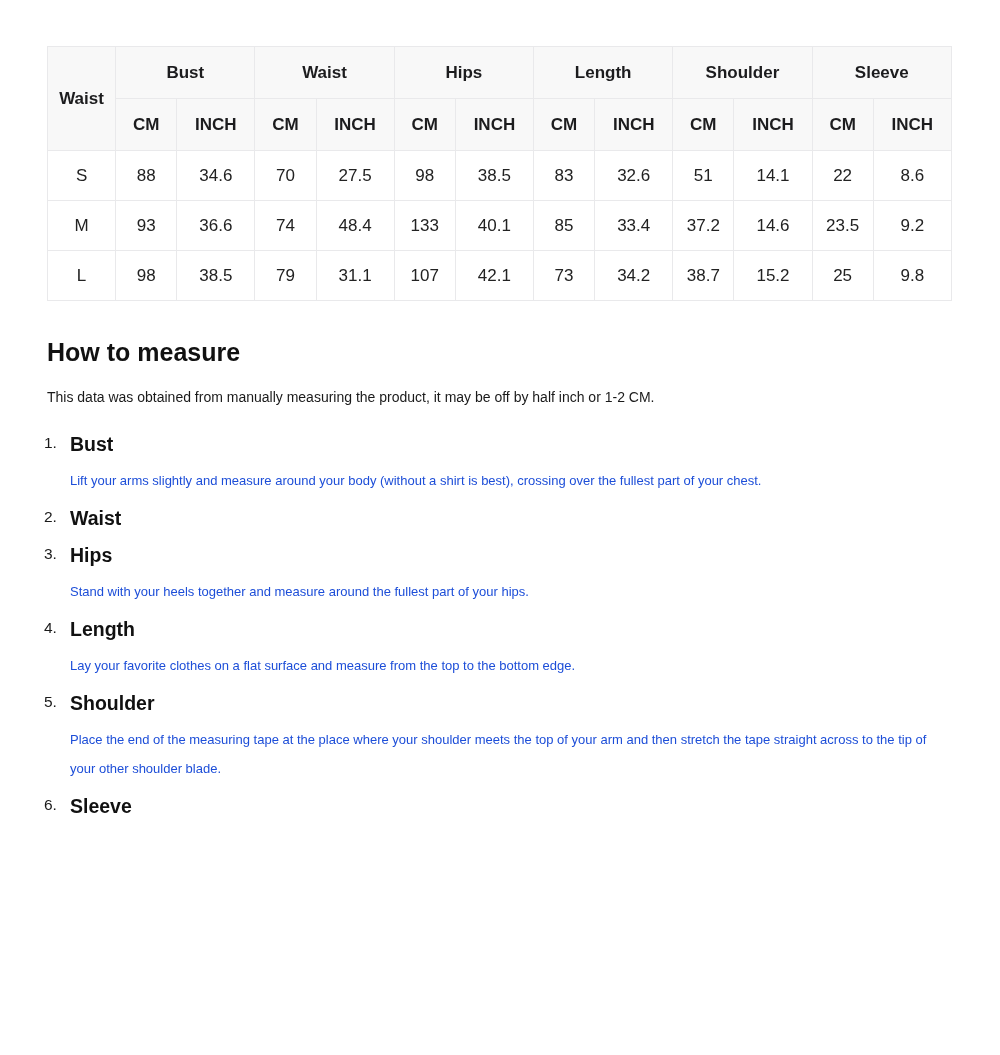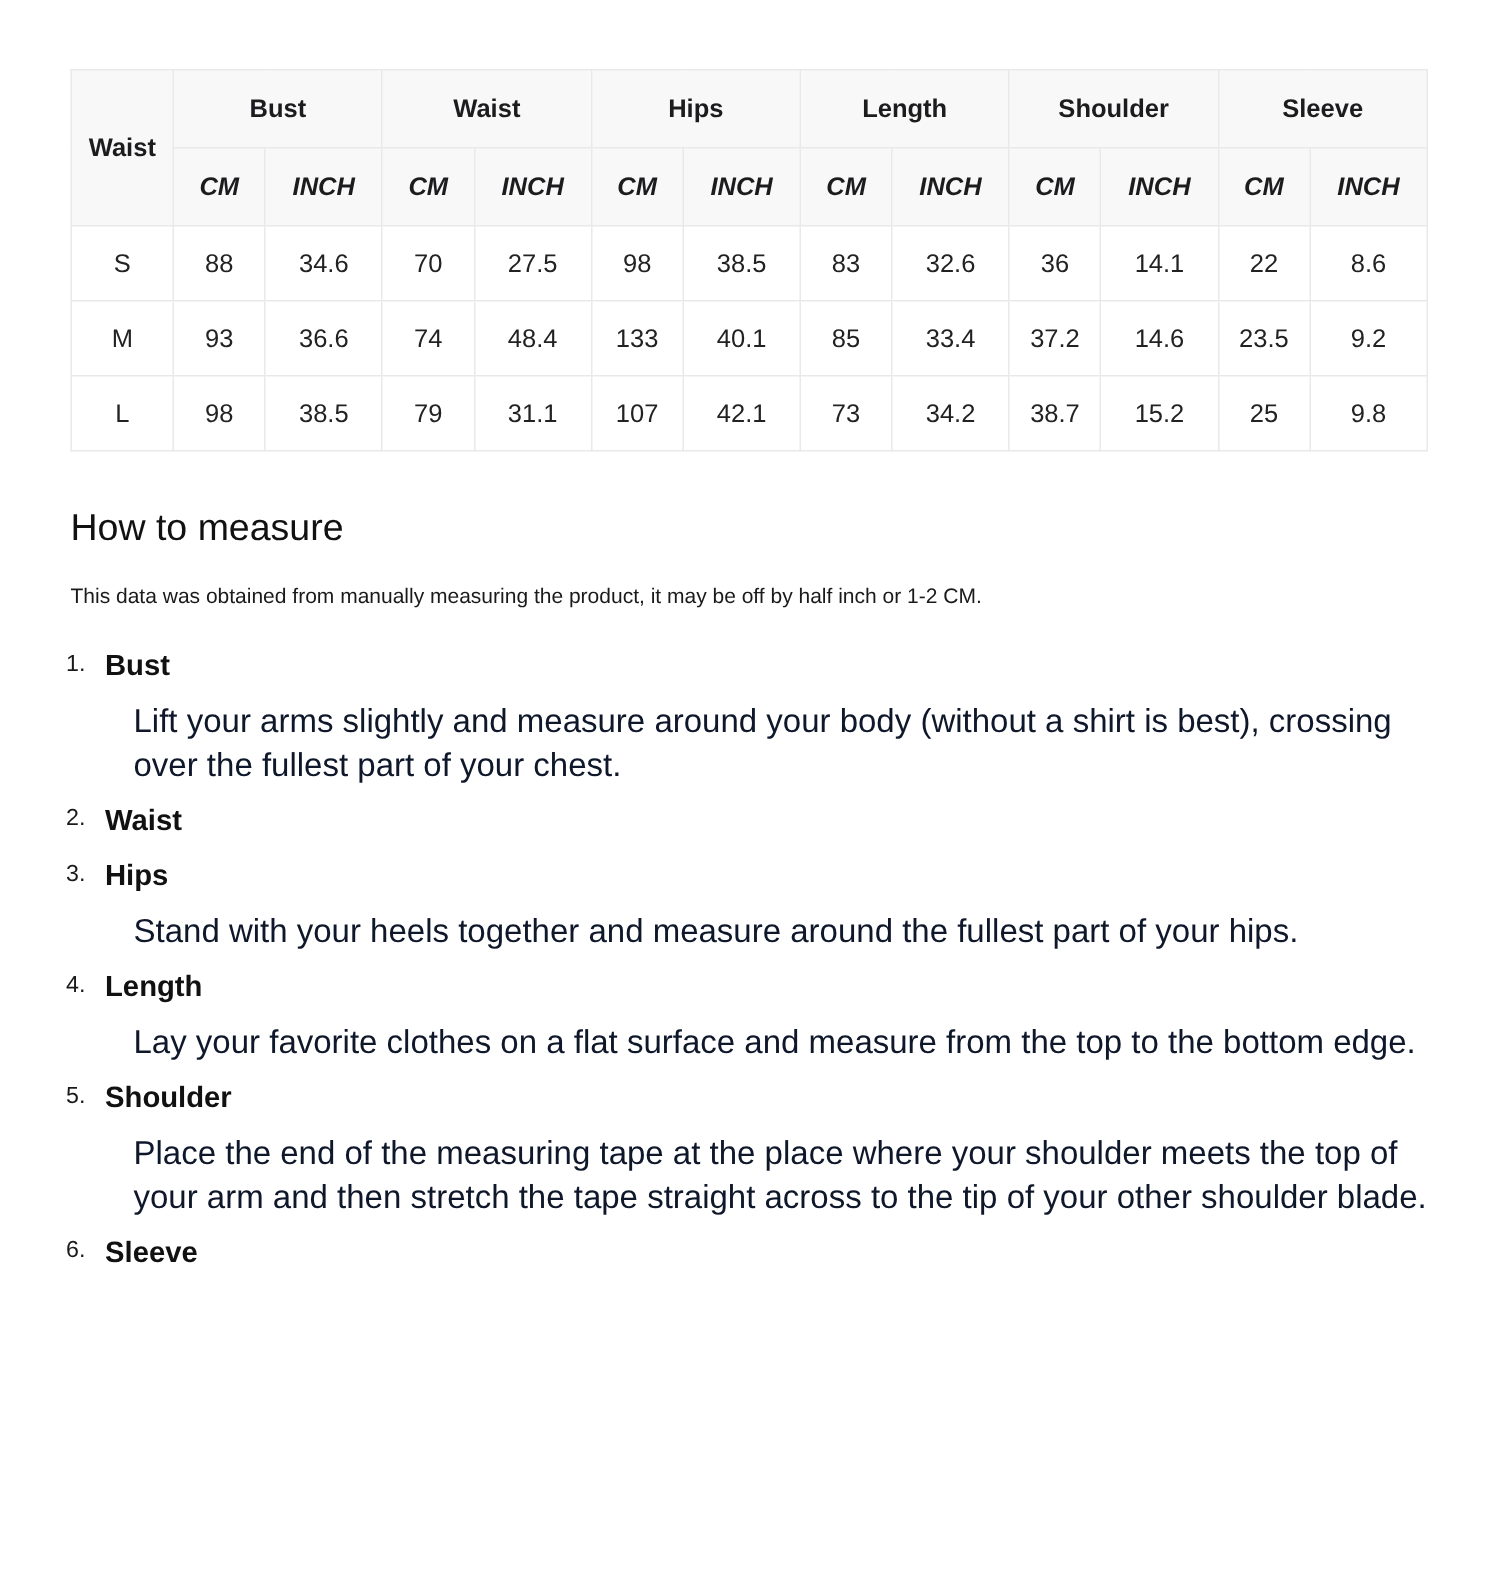--- a/index.html
+++ b/index.html
@@ -26,28 +26,28 @@
     text-align:center;
     vertical-align:middle;
     padding:0;
   }
   table.size-chart thead th {
     background:#f8f8f8;
     font-weight:bold;
     color:#1c1c1e;
   }
   tr.group-row th { height:52px; }
-  tr.unit-row th { height:52px;font-style:italic; }
+  tr.unit-row th { height:52px; }
   table.size-chart tbody td { height:50px; background:#ffffff; font-weight:normal; }
 
   
   h2.htm-title {
     margin-top:37px;
     font-size:25px;
-    font-weight:normal;
+    font-weight:bold;
     color:#111111;
   }
   p.htm-intro {
     margin-top:15px;
     font-size:14px;
     line-height:30px;
     color:#1a1a1a;
     max-width:905px;
   }
   ol.measure-list {
@@ -68,24 +68,23 @@
     color:#1a1a1a;
   }
   .item-label {
     font-size:19.5px;
     font-weight:bold;
     color:#111111;
     line-height:28px;
   }
   .item-text {
     margin-top:8px;
-    font-size:22px;
+    font-size:13px;
     line-height:29px;
-    color:#0f172a;
-    margin-left:19px;
+    color:#1d4ed8;
   }
 </style>
 </head>
 <body>
 
 <div class="content">
 
   <table class="size-chart">
     <colgroup>
       <col style="width:68px">
@@ -131,21 +130,21 @@
       <tr>
         <td>S</td>
         <td>88</td>
         <td>34.6</td>
         <td>70</td>
         <td>27.5</td>
         <td>98</td>
         <td>38.5</td>
         <td>83</td>
         <td>32.6</td>
-        <td>36</td>
+        <td>51</td>
         <td>14.1</td>
         <td>22</td>
         <td>8.6</td>
       </tr>
       <tr>
         <td>M</td>
         <td>93</td>
         <td>36.6</td>
         <td>74</td>
         <td>48.4</td>

